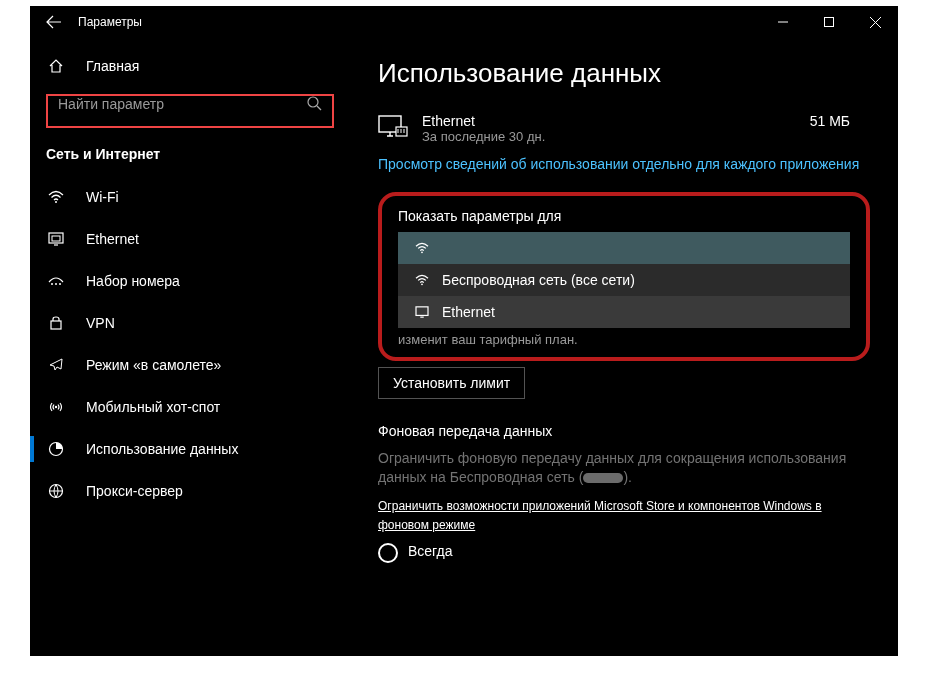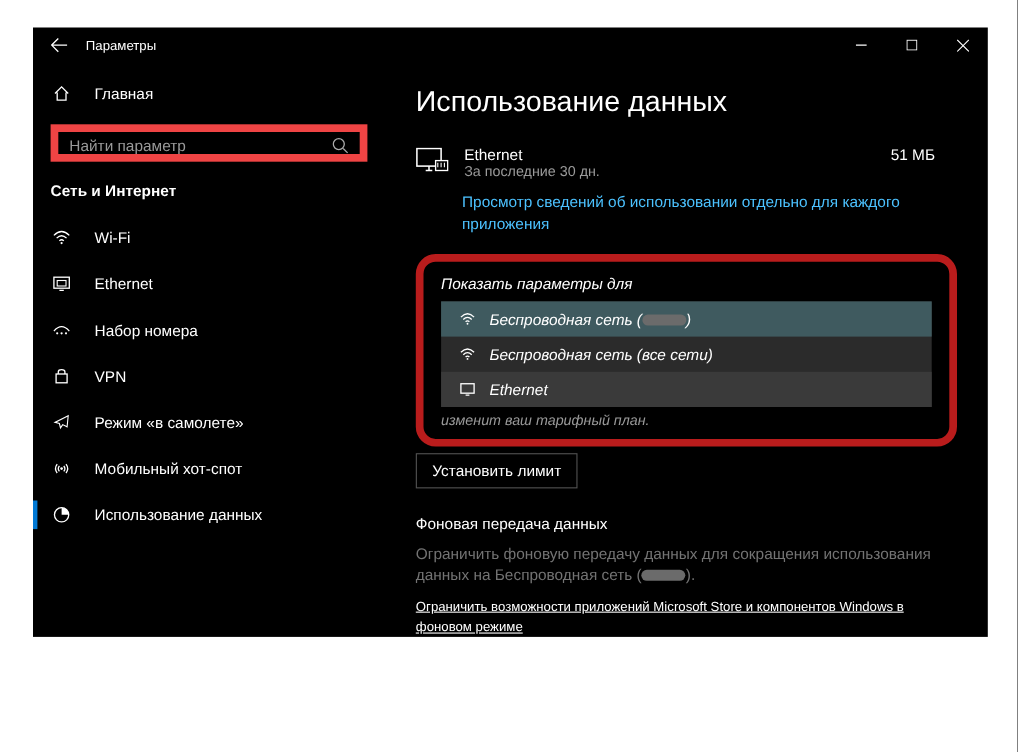--- a/index.html
+++ b/index.html
@@ -1,47 +1,47 @@
 <!DOCTYPE html>
 <html><head>
 <meta charset="utf-8">
 <style>
 * { margin: 0; padding: 0; box-sizing: border-box; font-family: "Segoe UI", Arial, sans-serif; }
 body { background: #fff; width: 925px; height: 684px; overflow: hidden; }
-.window { position: absolute; left: 30px; top: 25px; width: 868px; height: 554px; background: #000; color: #fff; }
+.window { position: absolute; left: 30px; top: 6px; width: 868px; height: 650px; background: #000; color: #fff; }
 .titlebar { height: 32px; display: flex; align-items: center; }
 .titlebar .back { width: 48px; height: 32px; display: flex; align-items: center; justify-content: center; font-size: 16px; }
 .titlebar .title { flex: 1; font-size: 12px; color: #fff; }
 .titlebar .controls { display: flex; }
 .titlebar .controls .btn { width: 46px; height: 32px; display: flex; align-items: center; justify-content: center; font-size: 12px; }
 .body { display: flex; height: calc(100% - 32px); }
 .sidebar { width: 320px; padding: 8px 0; }
 .home-row { display: flex; align-items: center; height: 40px; padding: 0 16px; margin-bottom: 8px; }
 .home-row .icon { width: 20px; display: flex; justify-content: center; margin-right: 20px; }
 .home-row .label { font-size: 14px; }
-.searchbox { margin: 0 16px 18px 16px; height: 34px; border: 7px solid #ef4444; display: flex; align-items: flex-end; padding: 0 10px; background: #000; }
+.searchbox { margin: 0 16px 18px 16px; height: 34px; border: 2px solid #ef4444; display: flex; align-items: flex-start; padding: 0 10px; background: #000; }
 .searchbox input { flex: 1; background: transparent; border: none; color: #aaa; font-size: 14px; outline: none; }
 .searchbox input::placeholder { color: #9a9a9a; }
 .searchbox .sicon { color: #aaa; font-size: 14px; }
 .section-label { padding: 0 16px; font-size: 14px; font-weight: 600; margin-bottom: 14px; }
 .nav { list-style: none; }
 .nav li { display: flex; align-items: center; height: 42px; padding: 0 16px; position: relative; }
 .nav li .icon { width: 20px; display: flex; justify-content: center; margin-right: 20px; color: #fff; }
 .nav li .label { font-size: 14px; }
 .nav li.active::before { content: ""; position: absolute; left: 0; top: 8px; bottom: 8px; width: 4px; background: #0078d4; }
 .main { flex: 1; padding: 20px 28px 0 28px; overflow: hidden; }
 .page-title { font-size: 26px; font-weight: 300; margin-bottom: 24px; }
 .usage-row { display: flex; align-items: flex-start; margin-bottom: 10px; }
 .usage-row .uicon { width: 34px; margin-right: 10px; margin-top: 2px; }
 .usage-row .uinfo { flex: 1; }
 .usage-row .uname { font-size: 14px; }
 .usage-row .udesc { font-size: 13px; color: #9a9a9a; }
 .usage-row .uval { font-size: 14px; padding-right: 20px; }
-.link { color: #4cc2ff; font-size: 14px; line-height: 20px; display: block; margin-bottom: 18px; margin-left: 42px; }
-.highlight-box { border: 7px solid #b91c1c; border-radius: 18px; padding: 12px 16px 10px 16px; margin-bottom: 6px; font-style: italic; }
+.link { color: #4cc2ff; font-size: 14px; line-height: 20px; display: block; margin-bottom: 18px; }
+.highlight-box { border: 4px solid #b91c1c; border-radius: 18px; padding: 12px 16px 10px 16px; margin-bottom: 6px; }
 .dd-label { font-size: 14px; margin-bottom: 8px; }
 .dd { background: #2b2b2b; }
 .dd .opt { display: flex; align-items: center; height: 32px; padding: 0 14px; font-size: 14px; }
 .dd .opt.selected { background: #3f5a5f; }
 .dd .opt.hover { background: #3a3a3a; }
 .dd .opt .oicon { width: 20px; margin-right: 10px; display: flex; justify-content: center; }
 .truncated { font-size: 13px; color: #9a9a9a; margin-top: 4px; }
 .btn-square { display: inline-block; border: 1px solid #535353; padding: 7px 14px; font-size: 14px; background: #000; margin-bottom: 24px; }
 .subheading { font-size: 14px; font-weight: 400; margin-bottom: 10px; }
 .bodytext { font-size: 14px; color: #737373; line-height: 19px; margin-bottom: 10px; }
@@ -164,20 +164,29 @@
         </li>
         <li class="active">
           <span class="icon">
               <svg width="16" height="16" viewBox="0 0 16 16">
                 <circle cx="8" cy="8" r="6.5" stroke="#fff" fill="none" stroke-width="1.2"></circle>
                 <path d="M8 1.5 A6.5 6.5 0 0 1 14.5 8 L8 8 Z" fill="#fff"></path>
               </svg>
             </span>
           <span class="label">Использование данных</span>
         </li>
+        <li>
+          <span class="icon">
+              <svg width="16" height="16" viewBox="0 0 16 16">
+                <circle cx="8" cy="8" r="6.5" stroke="#fff" fill="none" stroke-width="1.2"></circle>
+                <path d="M1.5 8 H14.5 M8 1.5 Q12 8 8 14.5 Q4 8 8 1.5" stroke="#fff" fill="none" stroke-width="1"></path>
+              </svg>
+            </span>
+          <span class="label">Прокси-сервер</span>
+        </li>
       </ul>
     </div>
 
     <div class="main">
       <h1 class="page-title">Использование данных</h1>
 
       <div class="usage-row">
         <div class="uicon">
           <svg width="30" height="26" viewBox="0 0 30 26">
               <rect x="1" y="1" width="22" height="16" stroke="#fff" fill="none" stroke-width="1.4"></rect>
@@ -198,21 +207,20 @@
       <div class="highlight-box">
         <div class="dd-label">Показать параметры для</div>
         <div class="dd">
           <div class="opt selected">
             <span class="oicon">
                 <svg width="14" height="12" viewBox="0 0 16 14">
                   <path d="M1 5 Q8 -2 15 5 M3.5 7.5 Q8 3 12.5 7.5 M6 10 Q8 8 10 10" stroke="#fff" fill="none" stroke-width="1.4"></path>
                   <circle cx="8" cy="12" r="1" fill="#fff"></circle>
                 </svg>
               </span>
-            <span><span>Беспроводная сеть (</span><span class="redact"></span><span>)</span></span>
           </div>
           <div class="opt">
             <span class="oicon">
                 <svg width="14" height="12" viewBox="0 0 16 14">
                   <path d="M1 5 Q8 -2 15 5 M3.5 7.5 Q8 3 12.5 7.5 M6 10 Q8 8 10 10" stroke="#fff" fill="none" stroke-width="1.4"></path>
                   <circle cx="8" cy="12" r="1" fill="#fff"></circle>
                 </svg>
               </span>
             <span>Беспроводная сеть (все сети)</span>
           </div>

